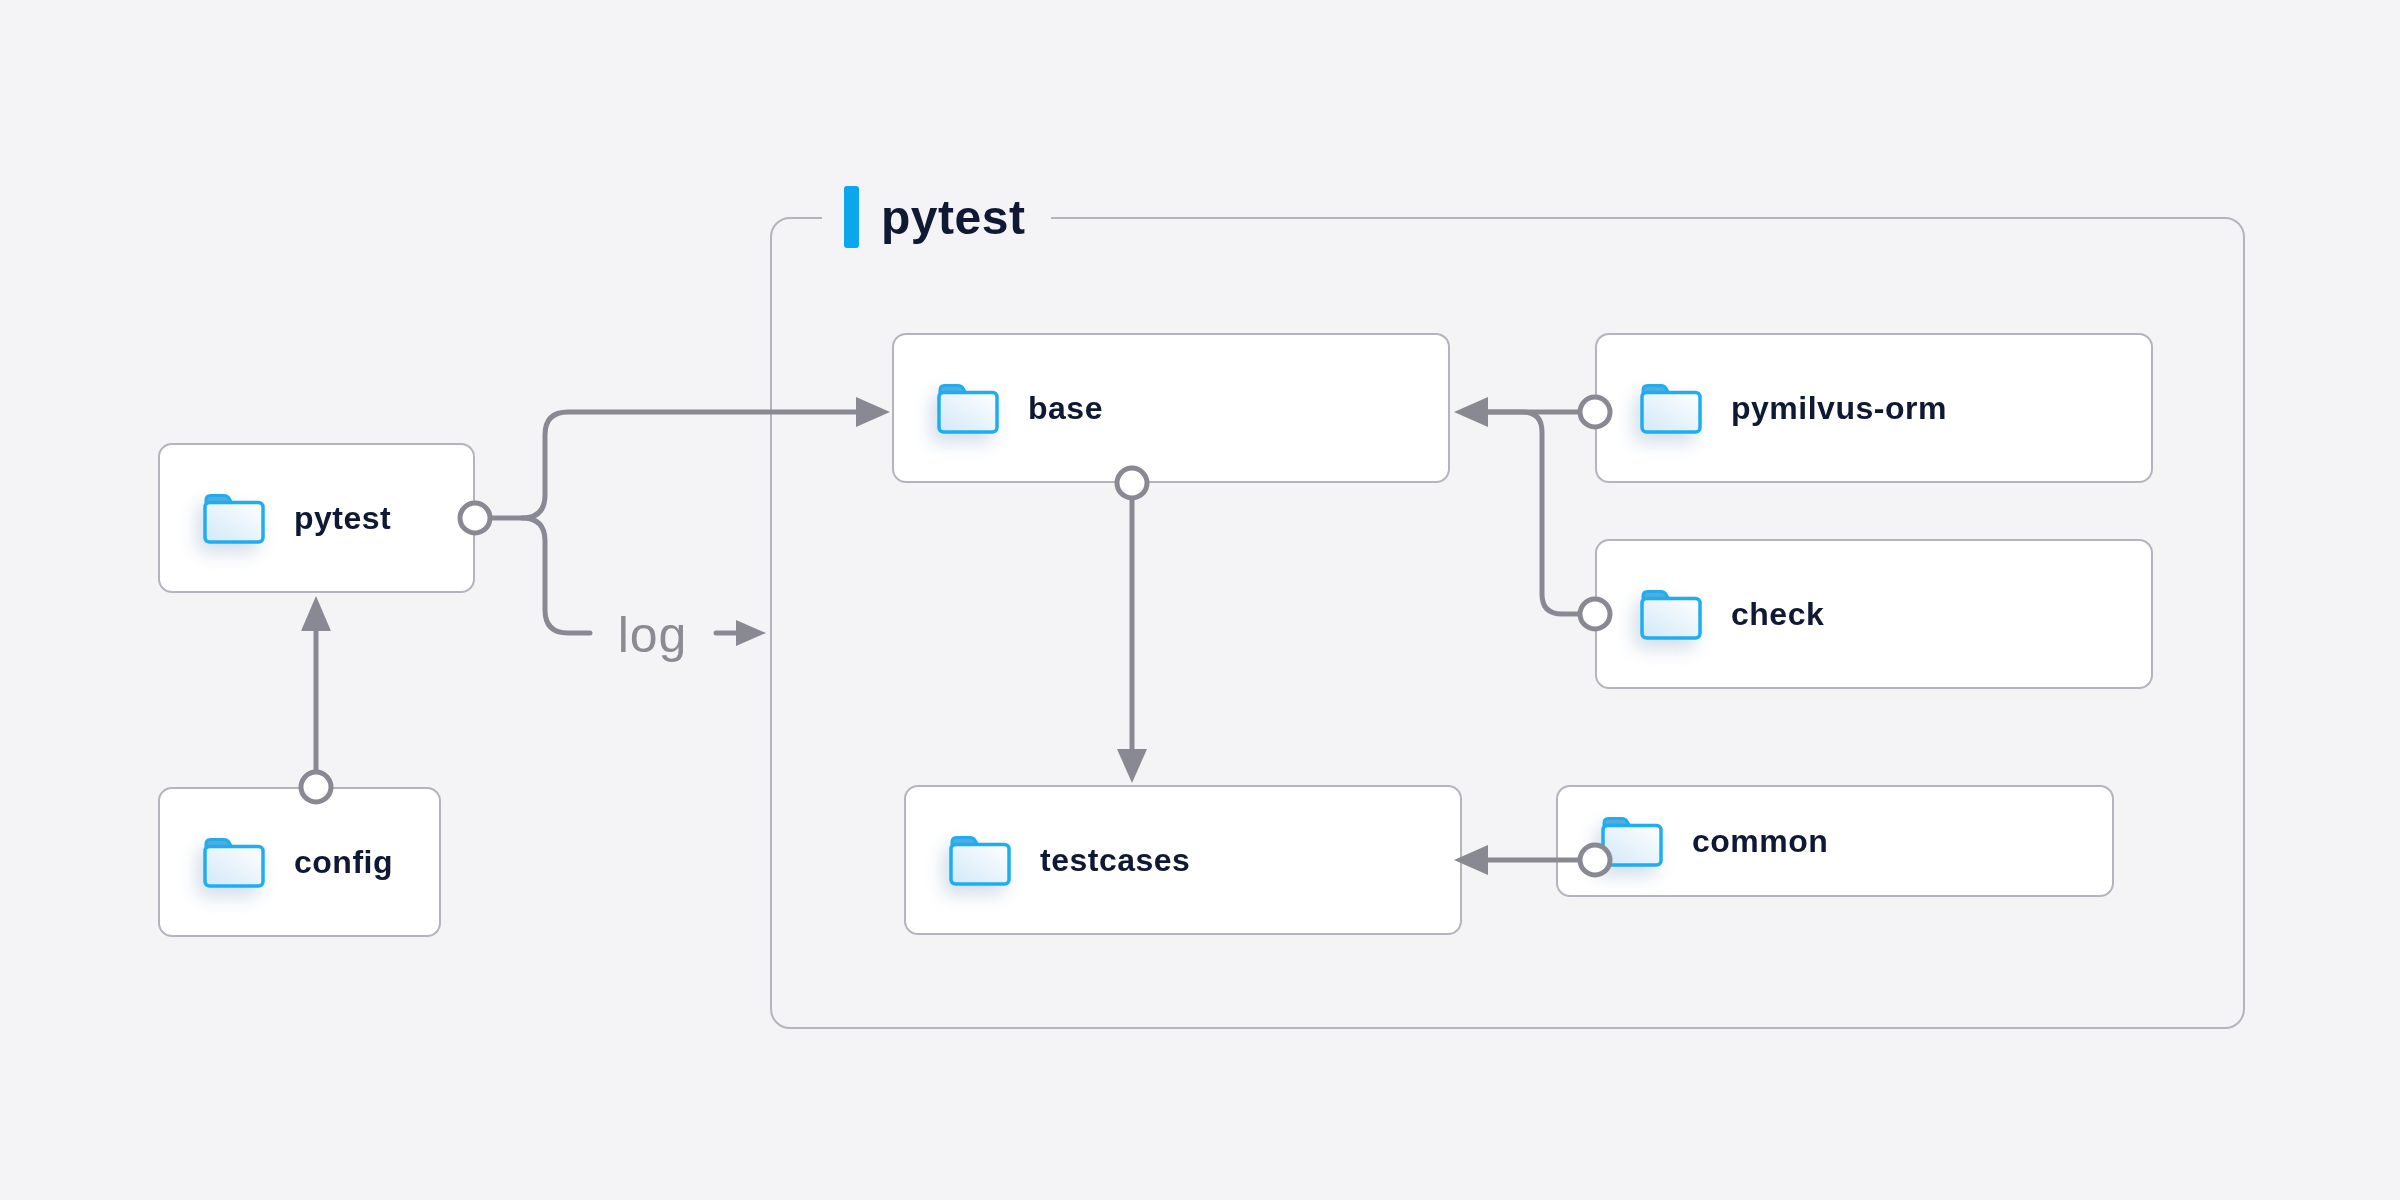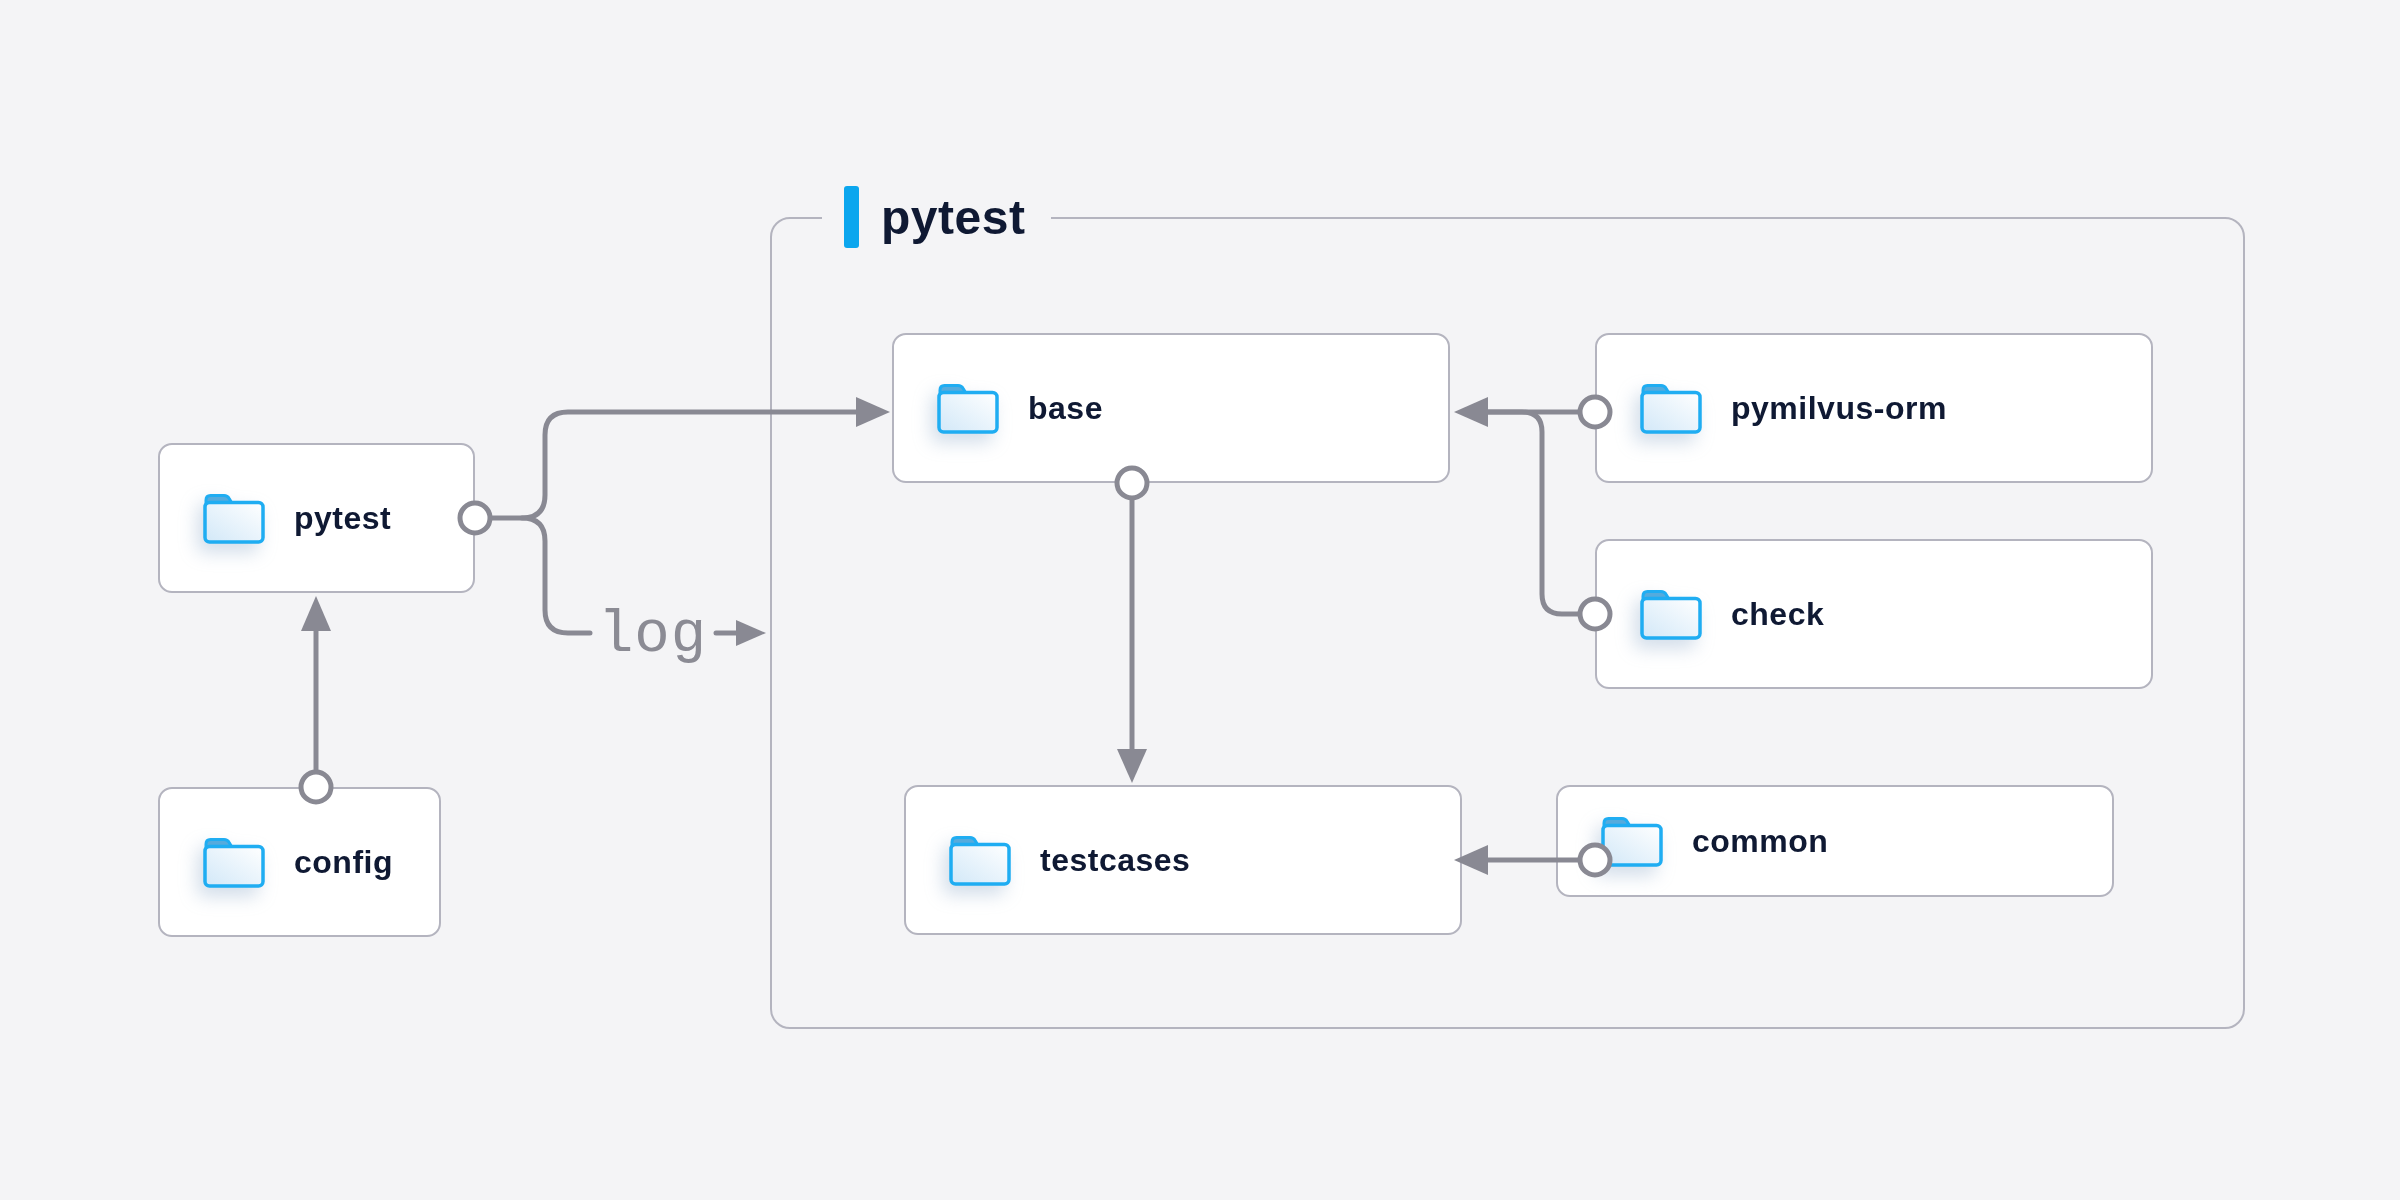--- a/index.html
+++ b/index.html
@@ -81,22 +81,22 @@
   }
   .edge{stroke:var(--line);stroke-width:5;fill:none;stroke-linecap:round;}
   .arrow{fill:var(--line);stroke:none;}
   .dot{fill:#ffffff;stroke:var(--line);stroke-width:5;}
 
   
   .edge-label{
     position:absolute;
     left:600px;top:604px;width:105px;height:62px;
     display:flex;align-items:center;justify-content:center;
-    font-size:59px;font-weight:500;color:var(--muted);
-    z-index:4;letter-spacing:1px;font-family:Liberation Mono, monospace;
+    font-size:50px;font-weight:500;color:var(--muted);
+    z-index:4;letter-spacing:1px;
   }
 </style>
 </head>
 <body>
 
 <div class="canvas">
 
   <div class="group-box"></div>
   <div class="group-label">
     <div class="bar"></div>

